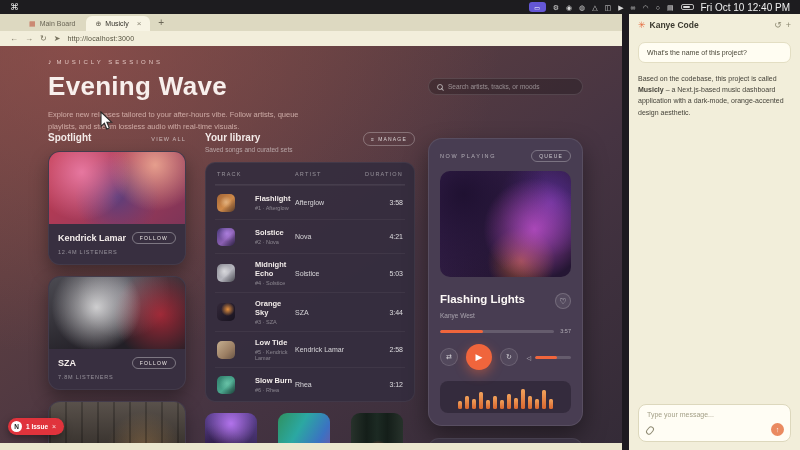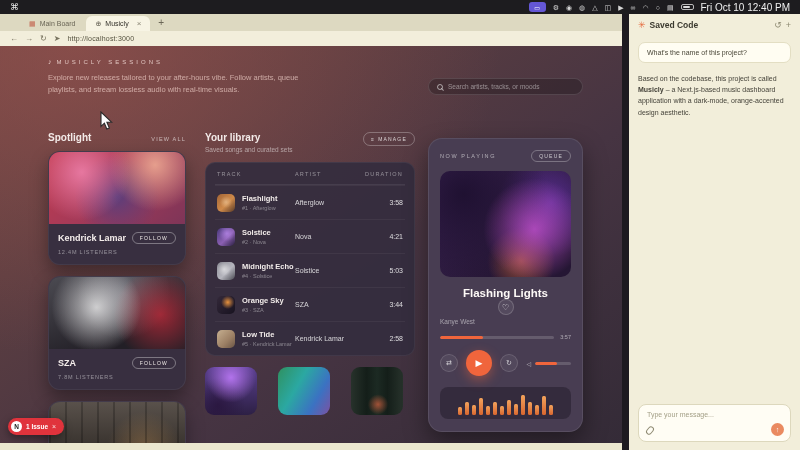--- a/index.html
+++ b/index.html
@@ -95,21 +95,21 @@
   .manage-btn { display:flex; align-items:center; gap:3px; font-size:5px; letter-spacing:1.2px;
     color:rgba(255,255,255,.75); border:1px solid rgba(255,255,255,.28); border-radius:7px; padding:3px 7px; }
   .lib-table { margin-top:9px; background:rgba(52,44,62,.92); border:1px solid rgba(255,255,255,.06);
     border-radius:10px; padding:0 9px; }
   .lib-cols, .lib-row { display:grid; grid-template-columns:1fr 66px 42px; align-items:center; }
   .lib-cols { padding:8px 2px 7px; font-size:5.5px; letter-spacing:1.2px; color:rgba(255,255,255,.45);
     border-bottom:1px solid rgba(255,255,255,.08); }
   .lib-cols .c3, .cell-dur { text-align:right; }
   .lib-row { padding:6px 2px; border-top:1px solid rgba(255,255,255,.05); min-height:34px; }
   .lib-row:first-of-type { border-top:none; }
-  .cell-track { display:flex; align-items:center; gap:7px; }
+  .cell-track { display:flex; align-items:center; gap:20px; }
   .thumb { width:18px; height:18px; border-radius:5px; flex:0 0 auto; }
   .t1 { background:radial-gradient(circle at 50% 45%, rgba(250,220,180,.5), transparent 45%), linear-gradient(135deg,#a26436,#cf8a4a 55%,#583a28); }
   .t2 { background:radial-gradient(circle at 55% 30%, rgba(200,150,255,.6), transparent 50%), linear-gradient(135deg,#4a3a7c,#8b60b2 55%,#2a2040); }
   .t3 { background:radial-gradient(circle at 60% 35%, rgba(242,152,62,.95), transparent 42%), linear-gradient(135deg,#332839,#181320); }
   .t4 { background:radial-gradient(circle at 40% 40%, rgba(255,255,255,.55), transparent 45%), linear-gradient(135deg,#8b8b94,#b6b6be 55%,#4a4a52); }
   .t5 { background:linear-gradient(135deg,#c6af90,#9c7f64 60%,#6a5545); }
   .t6 { background:radial-gradient(circle at 55% 40%, rgba(140,230,200,.45), transparent 50%), linear-gradient(135deg,#2f7c6a,#4ba78e 55%,#1c3d37); }
   .ttitle { font-size:7.5px; font-weight:bold; color:#f2ecea; }
   .tsub { margin-top:2px; font-size:5.5px; color:rgba(255,255,255,.4); }
   .cell-artist { font-size:7px; color:rgba(255,255,255,.78); }
@@ -132,21 +132,21 @@
   .np-label { font-size:5.5px; letter-spacing:1.6px; color:rgba(255,255,255,.55); }
   .queue-btn { font-size:5px; letter-spacing:1.2px; color:rgba(255,255,255,.7);
     border:1px solid rgba(255,255,255,.28); border-radius:7px; padding:2px 7px; }
   .np-art { margin-top:9px; height:106px; border-radius:10px;
     background:
       radial-gradient(circle at 72% 55%, rgba(198,82,208,.8), transparent 46%),
       radial-gradient(circle at 18% 22%, rgba(30,16,48,.95), transparent 62%),
       radial-gradient(circle at 62% 85%, rgba(245,125,60,.55), transparent 28%),
       radial-gradient(circle at 85% 30%, rgba(120,60,200,.6), transparent 40%),
       linear-gradient(135deg,#3c2454,#251634 70%); }
-  .np-title-row { margin-top:10px; display:flex; align-items:center; justify-content:space-between;flex-direction:column; }
+  .np-title-row { margin-top:16px; display:flex; align-items:flex-start; justify-content:space-between; }
   .np-title { font-size:11.5px; font-weight:bold; color:#fdf9f7; }
   .heart-btn { width:16px; height:16px; border-radius:50%; background:rgba(255,255,255,.07);
     border:1px solid rgba(255,255,255,.18); color:rgba(255,255,255,.75); font-size:8px;
     display:flex; align-items:center; justify-content:center; }
   .np-artist { margin-top:3px; font-size:6.5px; color:rgba(255,255,255,.5); }
   .progress-row { margin-top:9px; display:flex; align-items:center; gap:6px; }
   .progress-track { flex:1; height:3px; border-radius:2px; background:rgba(255,255,255,.16); overflow:hidden; }
   .progress-fill { height:100%; background:#f0653c; border-radius:2px; }
   .np-time { font-size:5.5px; color:rgba(255,255,255,.55); }
   .controls { margin-top:10px; display:flex; align-items:center; gap:8px; }
@@ -230,20 +230,21 @@
     <span class="urltext">http://localhost:3000</span>
   </div>
 
   <div class="viewport">
 
     <div class="hero">
       <div class="eyebrow">
         <span class="note">♪</span>
         <span>MUSICLY SESSIONS</span>
       </div>
+      <h1>Evening Wave</h1>
       <p>Explore new releases tailored to your after-hours vibe. Follow artists, queue playlists, and stream lossless audio with real-time visuals.</p>
     </div>
 
     <div class="searchbar">
       <span class="mag"></span>
       <span class="ph">Search artists, tracks, or moods</span>
     </div>
 
     <div class="col-spot">
       <div class="sec-head">
@@ -352,20 +353,31 @@
             <div class="thumb t5"></div>
             <div>
                 <div class="ttitle">Low Tide</div>
             <div class="tsub">#5 · Kendrick Lamar</div>
               </div>
           </div>
           <div class="cell-artist">Kendrick Lamar</div>
           <div class="cell-dur">2:58</div>
         </div>
 
+        <div class="lib-row">
+          <div class="cell-track">
+            <div class="thumb t6"></div>
+            <div>
+                <div class="ttitle">Slow Burn</div>
+            <div class="tsub">#6 · Rhea</div>
+              </div>
+          </div>
+          <div class="cell-artist">Rhea</div>
+          <div class="cell-dur">3:12</div>
+        </div>
       </div>
 
       <div class="thumbrow">
         <div class="brow-th th1"></div>
         <div class="brow-th th2"></div>
         <div class="brow-th th3"></div>
       </div>
     </div>
 
     <div class="col-np">
@@ -421,21 +433,21 @@
       </div>
     </div>
 
   </div>
 </div>
 
 <div class="gap-strip"></div>
 <div class="claude">
   <div class="cl-head">
     <span class="cl-star">✳</span>
-    <span class="cl-title">Saved Code</span>
+    <span class="cl-title">Kanye Code</span>
     <span class="cl-sp"></span>
     <span class="cl-hico">↺</span>
     <span class="cl-hico">+</span>
   </div>
   <div class="cl-bubble">What's the name of this project?</div>
   <div class="cl-resp">
     <span>Based on the codebase, this project is called </span><b>Musicly</b><span> – a Next.js-based music dashboard application with a dark-mode, orange-accented design aesthetic.</span>
   </div>
   <div class="cl-input">
     <div class="cl-ph">Type your message...</div>

